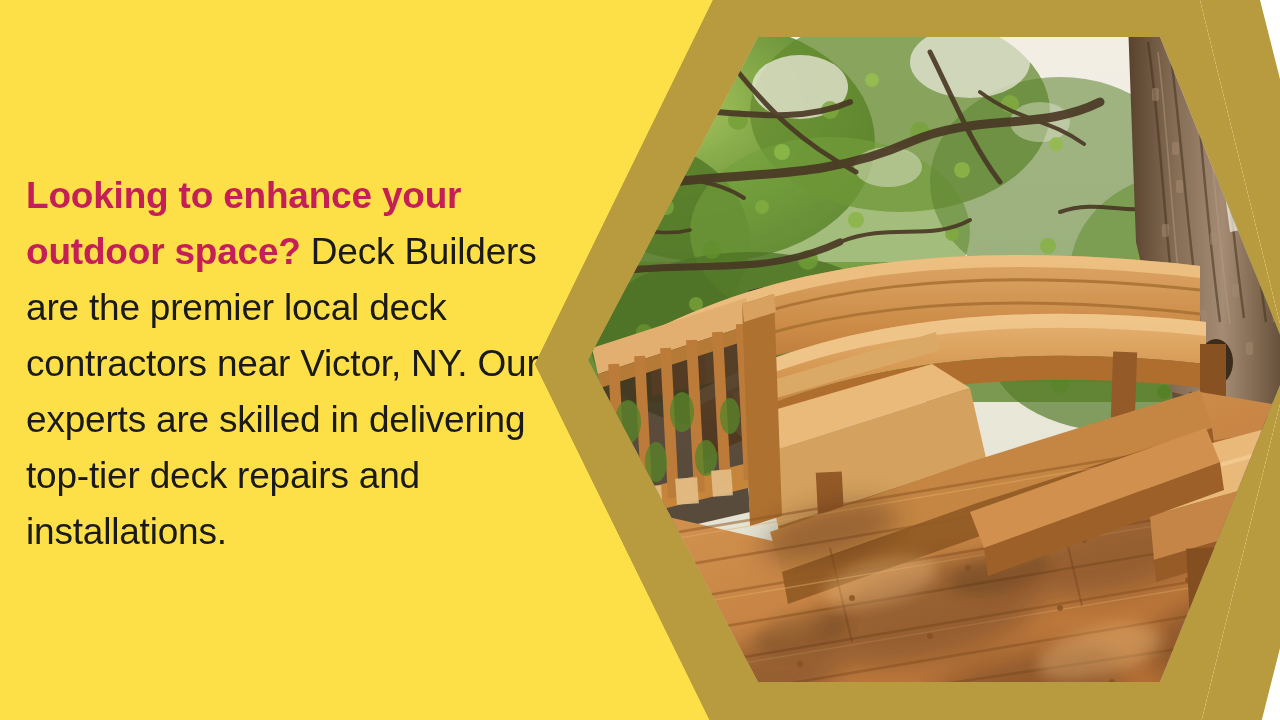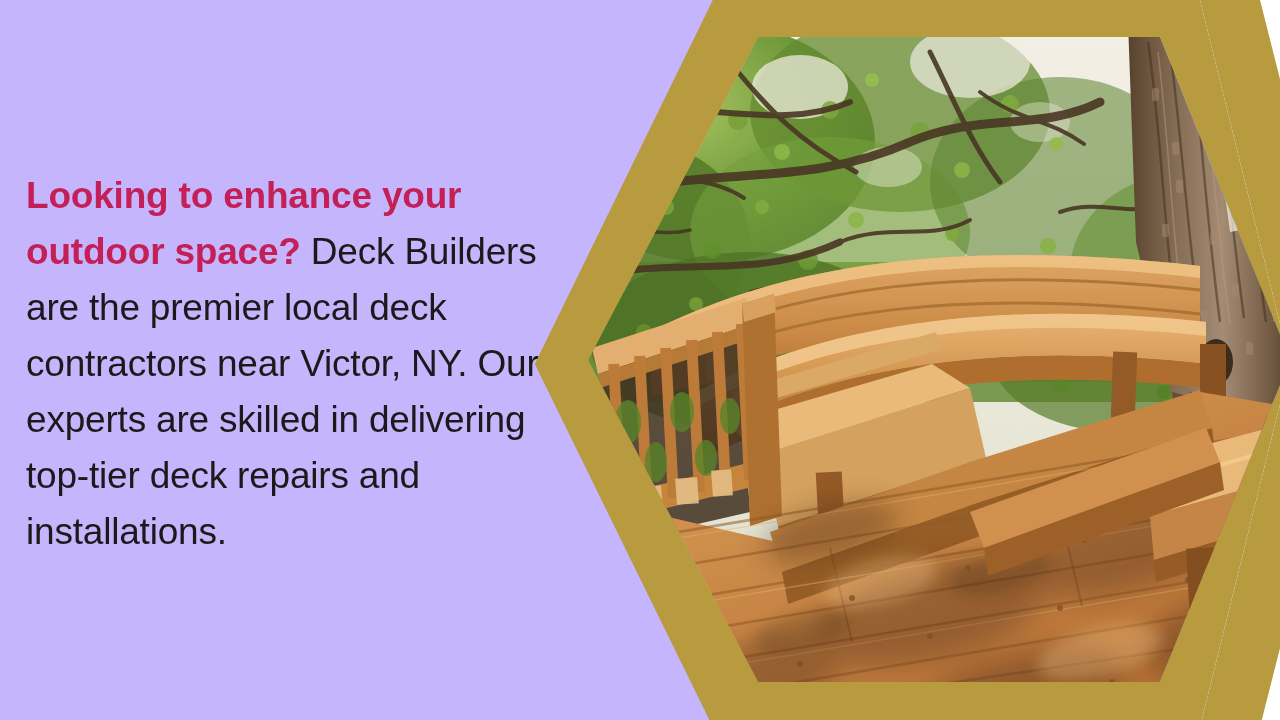--- a/index.html
+++ b/index.html
@@ -1,20 +1,20 @@
 <!DOCTYPE html>
 <html><head>
 <meta charset="utf-8">
 <style>
   html,body{margin:0;padding:0;}
   body{
     width:1280px;height:720px;overflow:hidden;background:#ffffff;
     font-family:"Liberation Sans","DejaVu Sans",sans-serif;
   }
-  #slide{position:relative;width:1280px;height:720px;background:#c4b5fd;}
+  #slide{position:relative;width:1280px;height:720px;background:#fde047;}
 
   
   #copy-block{
     position:absolute;left:26px;top:168px;width:540px;
   }
   #copy-para{
     margin:0;
     font-size:37px;
     line-height:56px;
     color:#1a1a1a;

